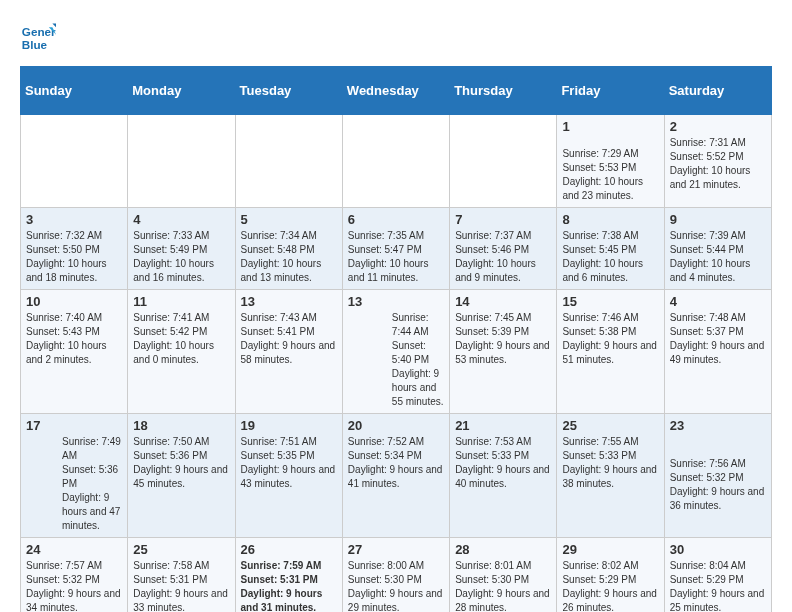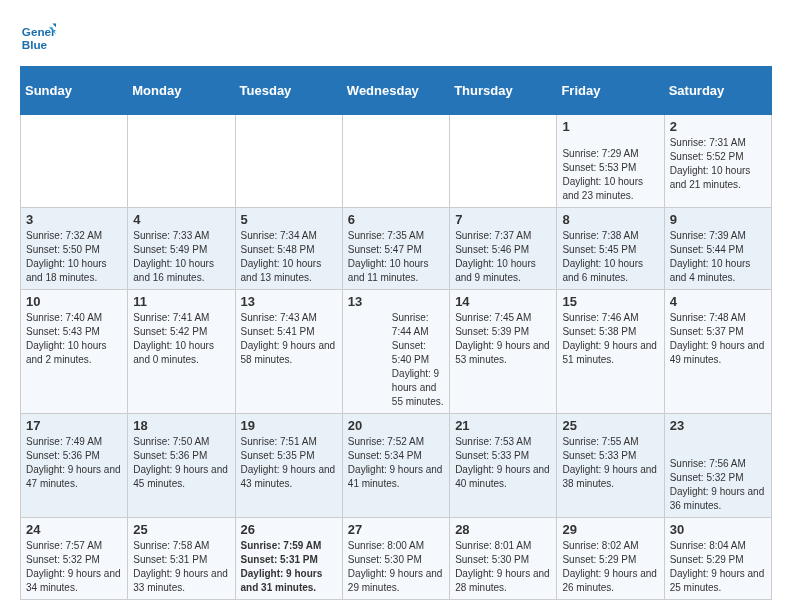--- a/index.html
+++ b/index.html
@@ -219,21 +219,21 @@
         <td>
           <span class="day-number">4</span>
           <div class="day-info" style="white-space: pre-line;">Sunrise: 7:48 AM
 Sunset: 5:37 PM
 Daylight: 9 hours and 49 minutes.</div>
         </td>
       </tr>
       <tr>
         <td>
           <span class="day-number">17</span>
-          <div class="day-info" style="white-space: pre-line;">Sunrise: 7:49 AM
+          <div class="day-info" style="white-space: pre-line; margin-left: 36px;">Sunrise: 7:49 AM
 Sunset: 5:36 PM
 Daylight: 9 hours and 47 minutes.</div>
         </td>
         <td>
           <span class="day-number">18</span>
           <div class="day-info" style="white-space: pre-line;">Sunrise: 7:50 AM
 Sunset: 5:36 PM
 Daylight: 9 hours and 45 minutes.</div>
         </td>
         <td>

